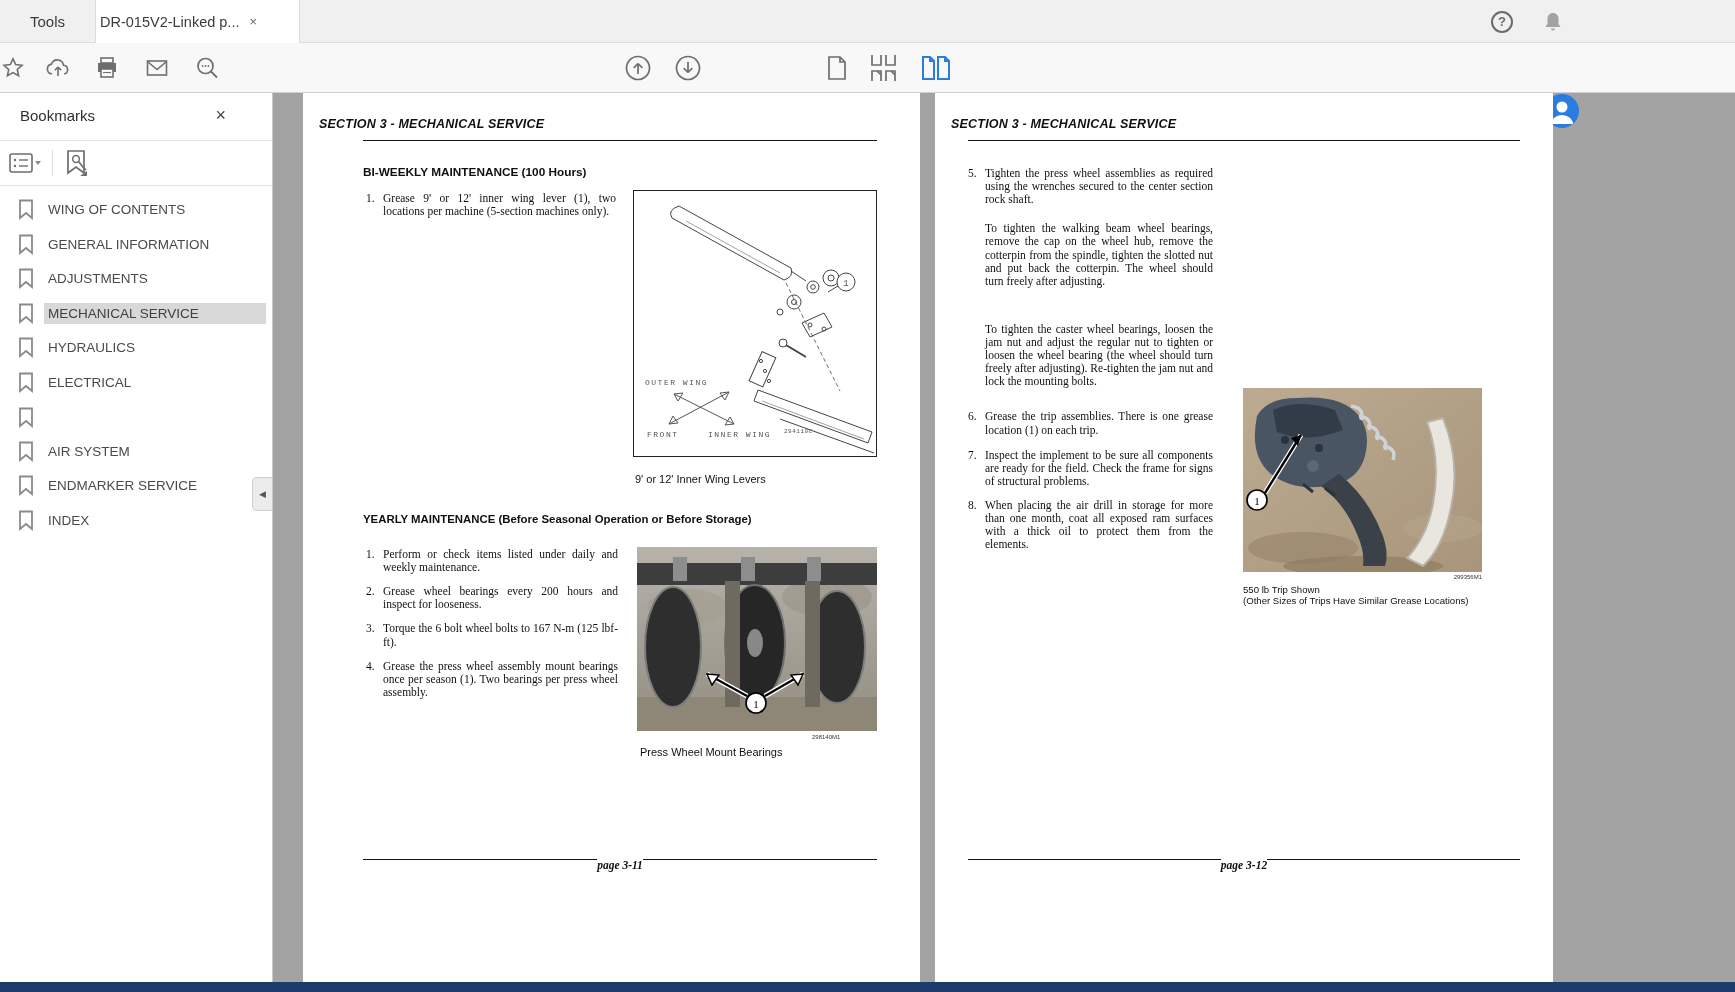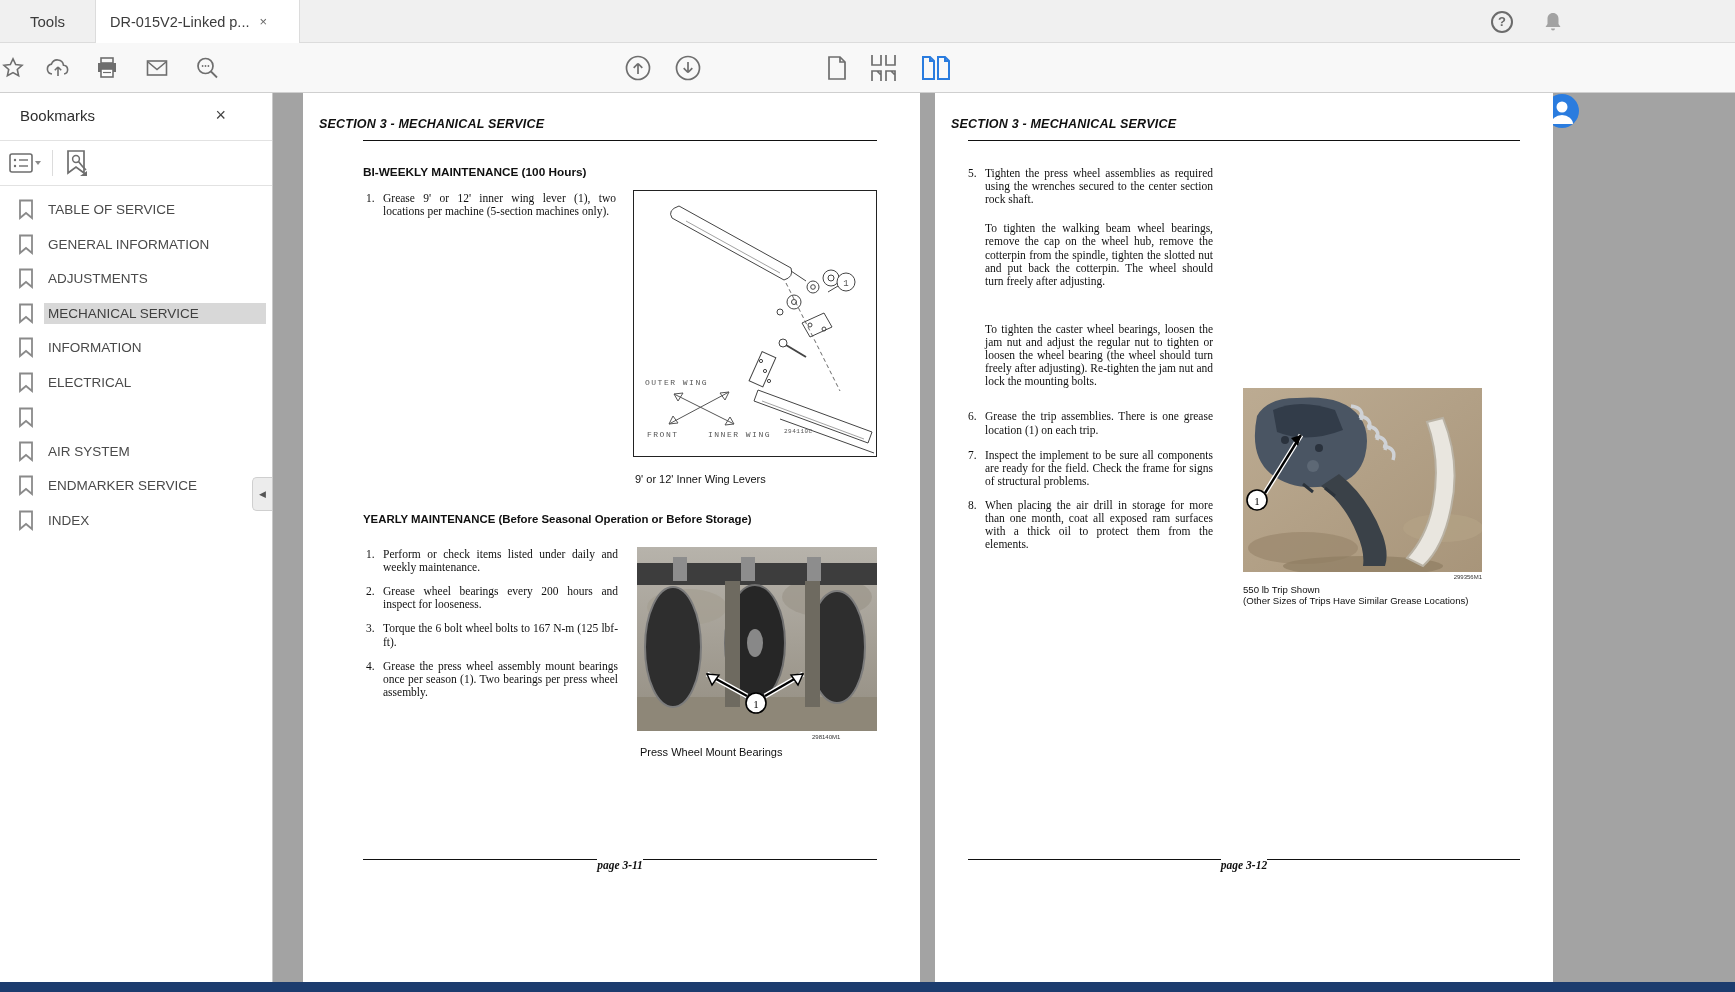--- a/index.html
+++ b/index.html
@@ -8,21 +8,21 @@
          font-family:"Liberation Sans",sans-serif; }
 
   
   .tabbar { position:absolute; left:0; top:0; width:1735px; height:43px;
             background:#f0f0f0; border-bottom:1px solid #dcdcdc; }
   .tab-tools { position:absolute; left:0; top:0; width:95px; height:43px;
                display:flex; align-items:center; justify-content:center;
                font-size:15px; color:#3b3b3b; }
   .tab-doc { position:absolute; left:95px; top:0; width:205px; height:43px;
              background:#fff; border-left:1px solid #dcdcdc; border-right:1px solid #dcdcdc;
-             display:flex; align-items:center; padding:0 14px; gap:10px;
+             display:flex; align-items:center; padding:0 4px; gap:10px;
              font-size:14.5px; color:#3b3b3b; }
   .tab-close { color:#666; font-size:13px; cursor:default; }
   .chrome-right { position:absolute; right:170px; top:0; height:43px; display:flex;
                   align-items:center; gap:28px; }
   .help-circ { width:22px; height:22px; border:2px solid #6b6b6b; border-radius:50%;
                color:#6b6b6b; font-size:13px; font-weight:bold; display:flex;
                align-items:center; justify-content:center; }
 
   .toolbar { position:absolute; left:0; top:43px; width:1735px; height:50px;
              background:#f8f8f8; border-bottom:1px solid #cfcfcf; }
@@ -184,21 +184,21 @@
       <path d="M17 27 L24 22 L24 27 Z" fill="#6e6e6e"></path>
     </svg>
   </div>
   <div class="sb-div" style="top:92px"></div>
 
   <div class="bm-list">
     <div class="bm-item">
       <svg width="16" height="21" viewBox="0 0 16 21">
           <path d="M2 1.5 L14 1.5 L14 19 L8 14 L2 19 Z" fill="none" stroke="#8a8a8a" stroke-width="1.8"></path>
         </svg>
-      <span class="bm-label">TABLE OF SERVICE</span>
+      <span class="bm-label">WING OF CONTENTS</span>
     </div>
     <div class="bm-item">
       <svg width="16" height="21" viewBox="0 0 16 21">
           <path d="M2 1.5 L14 1.5 L14 19 L8 14 L2 19 Z" fill="none" stroke="#8a8a8a" stroke-width="1.8"></path>
         </svg>
       <span class="bm-label">GENERAL INFORMATION</span>
     </div>
     <div class="bm-item">
       <svg width="16" height="21" viewBox="0 0 16 21">
           <path d="M2 1.5 L14 1.5 L14 19 L8 14 L2 19 Z" fill="none" stroke="#8a8a8a" stroke-width="1.8"></path>
@@ -208,21 +208,21 @@
     <div class="bm-item sel">
       <svg width="16" height="21" viewBox="0 0 16 21">
           <path d="M2 1.5 L14 1.5 L14 19 L8 14 L2 19 Z" fill="none" stroke="#8a8a8a" stroke-width="1.8"></path>
         </svg>
       <span class="bm-label">MECHANICAL SERVICE</span>
     </div>
     <div class="bm-item">
       <svg width="16" height="21" viewBox="0 0 16 21">
           <path d="M2 1.5 L14 1.5 L14 19 L8 14 L2 19 Z" fill="none" stroke="#8a8a8a" stroke-width="1.8"></path>
         </svg>
-      <span class="bm-label">INFORMATION</span>
+      <span class="bm-label">HYDRAULICS</span>
     </div>
     <div class="bm-item">
       <svg width="16" height="21" viewBox="0 0 16 21">
           <path d="M2 1.5 L14 1.5 L14 19 L8 14 L2 19 Z" fill="none" stroke="#8a8a8a" stroke-width="1.8"></path>
         </svg>
       <span class="bm-label">ELECTRICAL</span>
     </div>
     <div class="bm-item">
       <svg width="16" height="21" viewBox="0 0 16 21">
           <path d="M2 1.5 L14 1.5 L14 19 L8 14 L2 19 Z" fill="none" stroke="#8a8a8a" stroke-width="1.8"></path>

